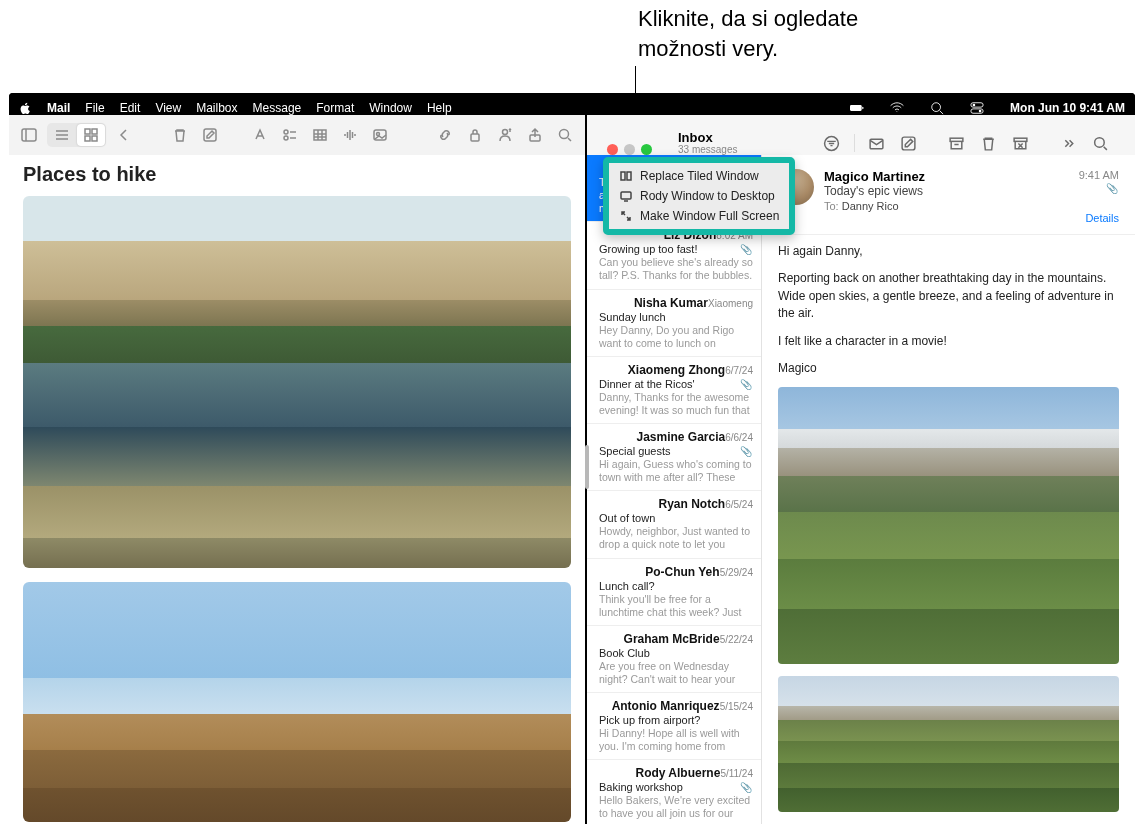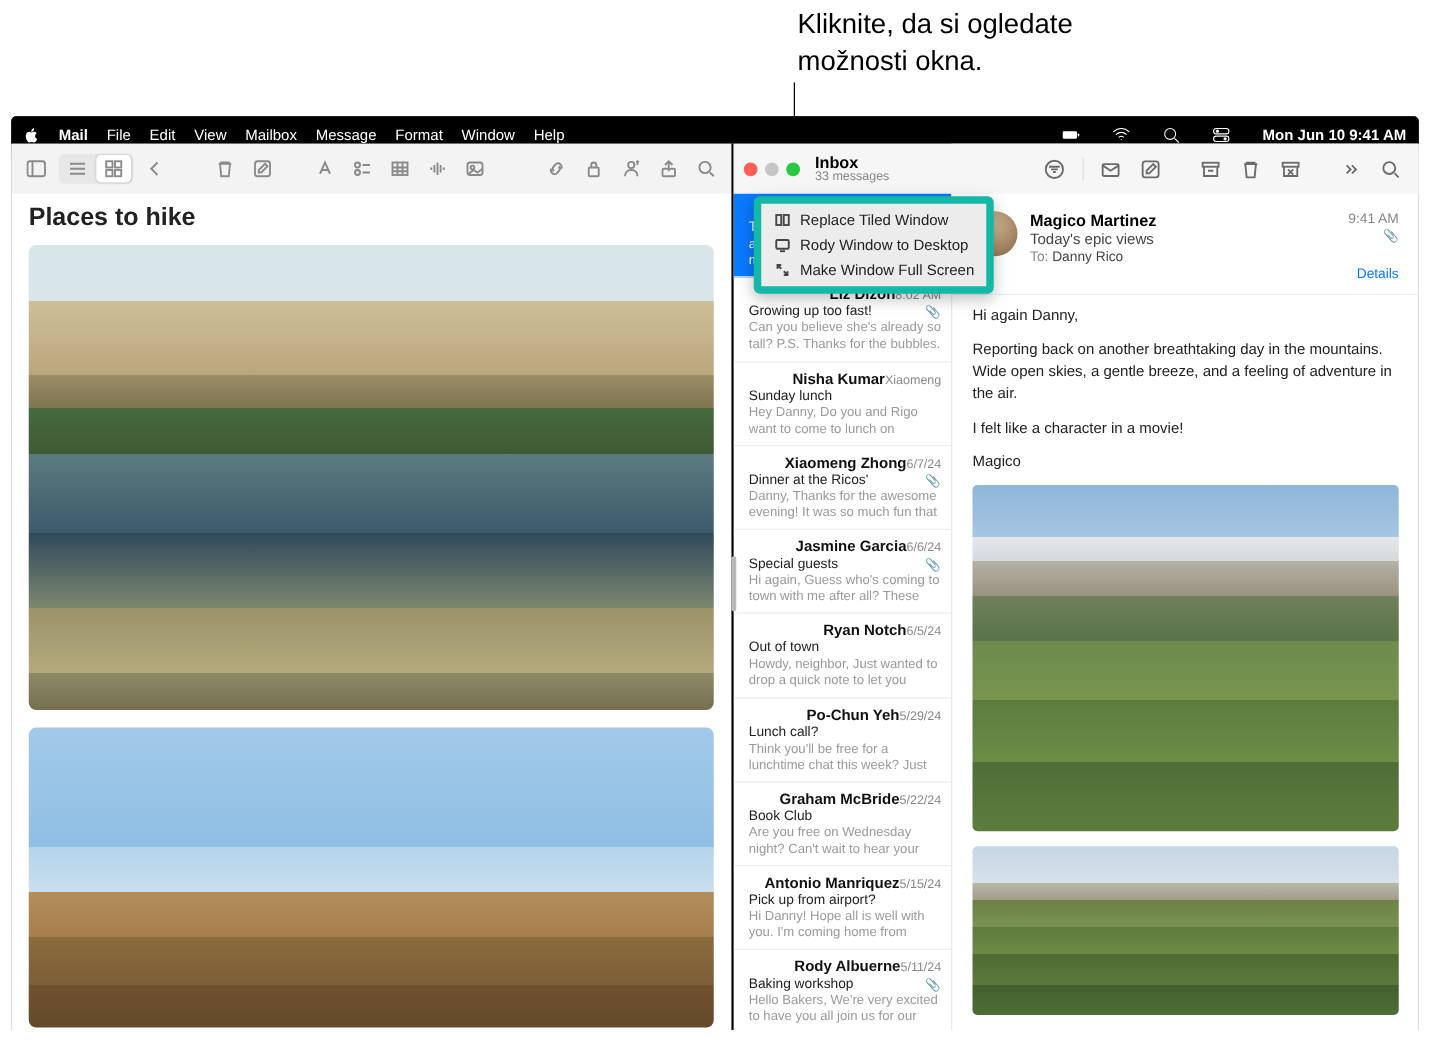--- a/index.html
+++ b/index.html
@@ -128,21 +128,21 @@
       #b4d4ea 40%, #c9dfef 55%,
       #b28d5a 55%, #a67f4a 70%,
       #8b6a3e 70%, #7d5e37 86%,
       #6f522f 86%, #64492a 100%);
   }
   
   
   .right-tb {
     position:absolute; top:0; left:0; right:0;
     height:40px;
-    display:flex; align-items:center; padding:0 8px; gap:2px;
+    display:flex; align-items:flex-end; padding:0 20px; gap:16px;
     background:#f6f6f6;
   }
   .traffic {
     display:flex; gap:6px; align-items:center; margin-right:10px;
   }
   .traffic .dot { width:11px; height:11px; border-radius:50%; }
   .dot.red { background:#ff5f57;}
   .dot.grey { background:#c6c6c6;}
   .dot.green { background:#28c840;}
   .inbox-title { display:flex; flex-direction:column; line-height:1.05; margin-right:auto;}
@@ -255,21 +255,21 @@
     background:#b8b8b8;
     border-radius:2px;
     z-index:5;
   }
 </style>
 </head>
 <body>
 
 <div class="callout">
   <div>Kliknite, da si ogledate</div>
-  <div>možnosti okna.</div>
+  <div>možnosti very.</div>
 </div>
 <div class="callout-line"></div>
 
 <div class="desktop-frame">
 
   <div class="menubar">
     <div class="menubar-left">
       <span class="apple-logo">
         <svg viewBox="0 0 16 16">
             <path d="M11.2 8.5c0-1.9 1.6-2.8 1.6-2.8-0.9-1.3-2.2-1.4-2.7-1.4-1.1 0-1.8.7-2.4.7s-1.3-.7-2.3-.7c-1.2 0-2.3.7-2.9 1.8-1.2 2.1-.3 5.3.9 7 .6.8 1.3 1.8 2.2 1.7.9 0 1.2-.6 2.3-.6s1.4.6 2.3.6c1 0 1.6-.9 2.2-1.7.4-.6.7-1.2.9-1.9-1.2-.5-2.1-1.5-2.1-2.7zM9.5 3.1c.5-.6.8-1.4.7-2.3-.7 0-1.6.5-2.1 1.1-.5.5-.9 1.4-.7 2.2.8.1 1.6-.4 2.1-1z"></path>

